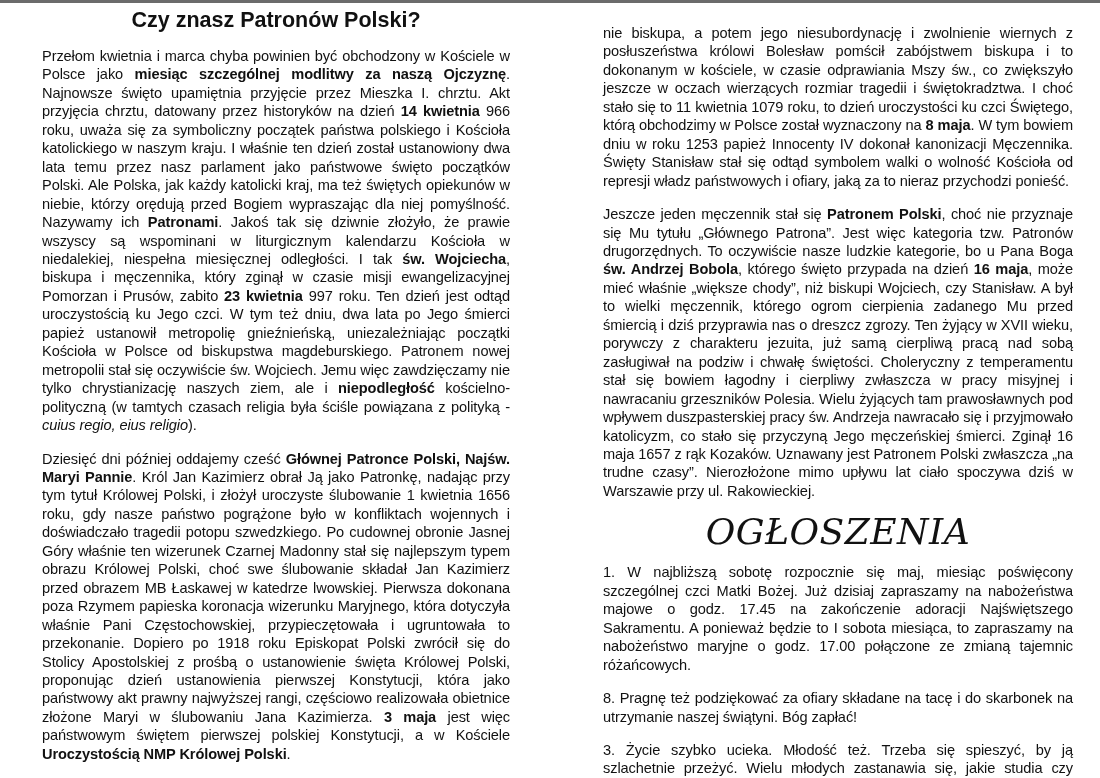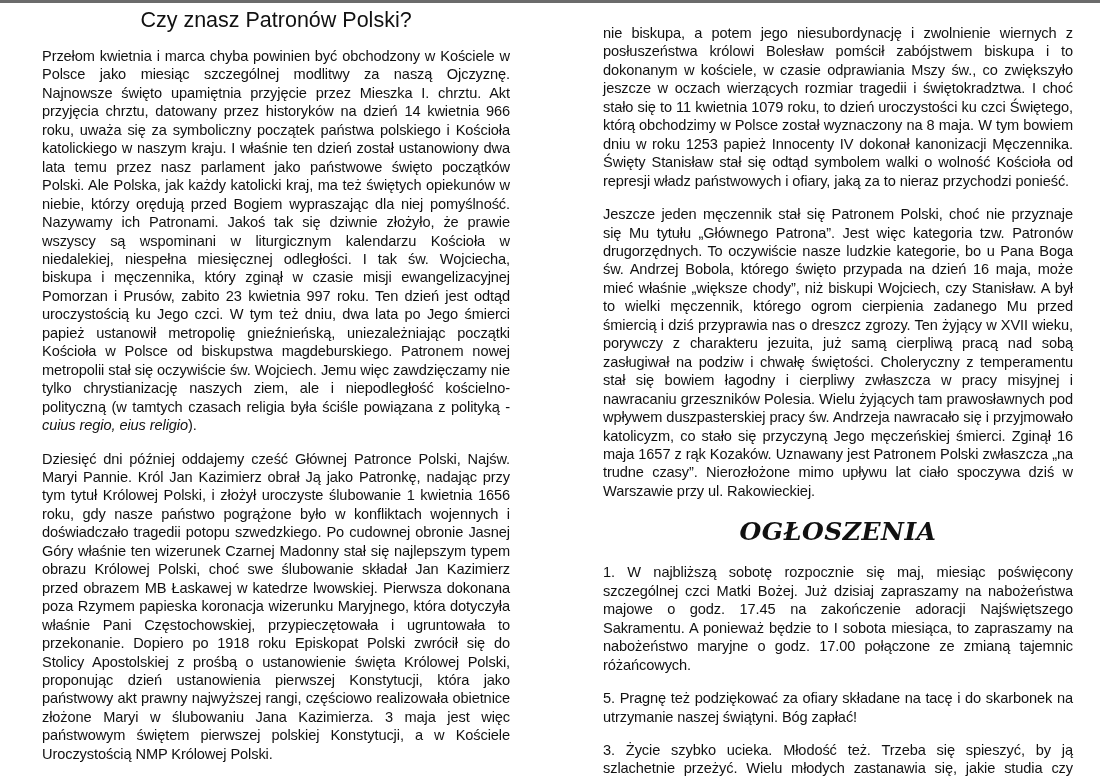--- a/index.html
+++ b/index.html
@@ -16,30 +16,30 @@
   }
   .col {
     position: absolute; top: 8px;
     font-size: 14.6px; line-height: 18.45px;
     text-align: justify;
     letter-spacing: -0.1px;
   }
   .col.left { left: 27px; width: 498px; }
   .col.right { left: 588px; width: 500px; top: 9px; }
   .title {
-    font-weight: normal; font-size: 21.5px; line-height: 24px;
+    font-weight: bold; font-size: 21.5px; line-height: 24px;
     text-align: center; margin: 0 0 2px 0; letter-spacing: 0;
   }
   p { margin: 15px; }
-  b { font-weight: normal; }
+  b { font-weight: bold; }
   i { font-style: italic; }
   .section-heading {
     font-family: "DejaVu Serif", serif;
-    font-style: italic; font-weight: bold;
-    font-size: 25px; line-height: 33px;
+    font-style: italic; font-weight: normal;
+    font-size: 36px; line-height: 33px;
     text-align: center; margin: 2px 0 1px 0;
     letter-spacing: 0.5px;
   }
 </style>
 </head>
 <body>
 
 <div class="topbar"></div>
 
 <div class="col left">
@@ -47,15 +47,15 @@
   <p>Przełom kwietnia i marca chyba powinien być obchodzony w Kościele w Polsce jako <b>miesiąc szczególnej modlitwy za naszą Ojczyznę</b>. Najnowsze święto upamiętnia przyjęcie przez Mieszka I. chrztu. Akt przyjęcia chrztu, datowany przez historyków na dzień <b>14 kwietnia</b> 966 roku, uważa się za symboliczny początek państwa polskiego i Kościoła katolickiego w naszym kraju. I właśnie ten dzień został ustanowiony dwa lata temu przez nasz parlament jako państwowe święto początków Polski. Ale Polska, jak każdy katolicki kraj, ma też świętych opiekunów w niebie, którzy orędują przed Bogiem wypraszając dla niej pomyślność. Nazywamy ich <b>Patronami</b>. Jakoś tak się dziwnie złożyło, że prawie wszyscy są wspominani w liturgicznym kalendarzu Kościoła w niedalekiej, niespełna miesięcznej odległości. I tak <b>św. Wojciecha</b>, biskupa i męczennika, który zginął w czasie misji ewangelizacyjnej Pomorzan i Prusów, zabito <b>23 kwietnia</b> 997 roku. Ten dzień jest odtąd uroczystością ku Jego czci. W tym też dniu, dwa lata po Jego śmierci papież ustanowił metropolię gnieźnieńską, uniezależniając początki Kościoła w Polsce od biskupstwa magdeburskiego. Patronem nowej metropolii stał się oczywiście św. Wojciech. Jemu więc zawdzięczamy nie tylko chrystianizację naszych ziem, ale i <b>niepodległość</b> kościelno-polityczną (w tamtych czasach religia była ściśle powiązana z polityką - <i>cuius regio, eius religio</i>).</p>
   <p>Dziesięć dni później oddajemy cześć <b>Głównej Patronce Polski, Najśw. Maryi Pannie</b>. Król Jan Kazimierz obrał Ją jako Patronkę, nadając przy tym tytuł Królowej Polski, i złożył uroczyste ślubowanie 1 kwietnia 1656 roku, gdy nasze państwo pogrążone było w konfliktach wojennych i doświadczało tragedii potopu szwedzkiego. Po cudownej obronie Jasnej Góry właśnie ten wizerunek Czarnej Madonny stał się najlepszym typem obrazu Królowej Polski, choć swe ślubowanie składał Jan Kazimierz przed obrazem MB Łaskawej w katedrze lwowskiej. Pierwsza dokonana poza Rzymem papieska koronacja wizerunku Maryjnego, która dotyczyła właśnie Pani Częstochowskiej, przypieczętowała i ugruntowała to przekonanie. Dopiero po 1918 roku Episkopat Polski zwrócił się do Stolicy Apostolskiej z prośbą o ustanowienie święta Królowej Polski, proponując dzień ustanowienia pierwszej Konstytucji, która jako państwowy akt prawny najwyższej rangi, częściowo realizowała obietnice złożone Maryi w ślubowaniu Jana Kazimierza. <b>3 maja</b> jest więc państwowym świętem pierwszej polskiej Konstytucji, a w Kościele <b>Uroczystością NMP Królowej Polski</b>.</p>
   <p>Kolejny Główny Patron Polski to <b>św. Stanisław ze Szczepanowa</b>, biskup krakowski i męczennik zabity z rozkazu polskiego króla Bolesława Śmiałego. Ten wybitny władca Polski miał jednak porywczy charakter i upomnie-</p>
 </div>
 
 <div class="col right">
   <p>nie biskupa, a potem jego niesubordynację i zwolnienie wiernych z posłuszeństwa królowi Bolesław pomścił zabójstwem biskupa i to dokonanym w kościele, w czasie odprawiania Mszy św., co zwiększyło jeszcze w oczach wierzących rozmiar tragedii i świętokradztwa. I choć stało się to 11 kwietnia 1079 roku, to dzień uroczystości ku czci Świętego, którą obchodzimy w Polsce został wyznaczony na <b>8 maja</b>. W tym bowiem dniu w roku 1253 papież Innocenty IV dokonał kanonizacji Męczennika. Święty Stanisław stał się odtąd symbolem walki o wolność Kościoła od represji władz państwowych i ofiary, jaką za to nieraz przychodzi ponieść.</p>
   <p>Jeszcze jeden męczennik stał się <b>Patronem Polski</b>, choć nie przyznaje się Mu tytułu „Głównego Patrona”. Jest więc kategoria tzw. Patronów drugorzędnych. To oczywiście nasze ludzkie kategorie, bo u Pana Boga <b>św. Andrzej Bobola</b>, którego święto przypada na dzień <b>16 maja</b>, może mieć właśnie „większe chody”, niż biskupi Wojciech, czy Stanisław. A był to wielki męczennik, którego ogrom cierpienia zadanego Mu przed śmiercią i dziś przyprawia nas o dreszcz zgrozy. Ten żyjący w XVII wieku, porywczy z charakteru jezuita, już samą cierpliwą pracą nad sobą zasługiwał na podziw i chwałę świętości. Choleryczny z temperamentu stał się bowiem łagodny i cierpliwy zwłaszcza w pracy misyjnej i nawracaniu grzeszników Polesia. Wielu żyjących tam prawosławnych pod wpływem duszpasterskiej pracy św. Andrzeja nawracało się i przyjmowało katolicyzm, co stało się przyczyną Jego męczeńskiej śmierci. Zginął 16 maja 1657 z rąk Kozaków. Uznawany jest Patronem Polski zwłaszcza „na trudne czasy”. Nierozłożone mimo upływu lat ciało spoczywa dziś w Warszawie przy ul. Rakowieckiej.</p>
   <div class="section-heading">OGŁOSZENIA</div>
   <p>1. W najbliższą sobotę rozpocznie się maj, miesiąc poświęcony szczególnej czci Matki Bożej. Już dzisiaj zapraszamy na nabożeństwa majowe o godz. 17.45 na zakończenie adoracji Najświętszego Sakramentu. A ponieważ będzie to I sobota miesiąca, to zapraszamy na nabożeństwo maryjne o godz. 17.00 połączone ze zmianą tajemnic różańcowych.</p>
-  <p>5. Pragnę też podziękować za ofiary składane na tacę i do skarbonek na utrzymanie naszej świątyni. Bóg zapłać!</p>
+  <p>8. Pragnę też podziękować za ofiary składane na tacę i do skarbonek na utrzymanie naszej świątyni. Bóg zapłać!</p>
   <p>3. Życie szybko ucieka. Młodość też. Trzeba się spieszyć, by ją szlachetnie przeżyć. Wielu młodych zastanawia się, jakie studia czy pracę wybrać. Do niektórych Jezus kieruje specjalne zaproszenie, obiecując wierne towarzyszenie. Otoczmy w tym tygodniu modlitwą i życzliwością tych, którzy ten głos usłyszą i pójdą za Nim. „Swoją barkę pozostawiam na brzegu. Razem z Tobą nowy zacznę dziś łów…”. Szczęść Boże młodym! Szczęść Boże wszystkim nam!</p>
 </div>
 
 </body></html>

